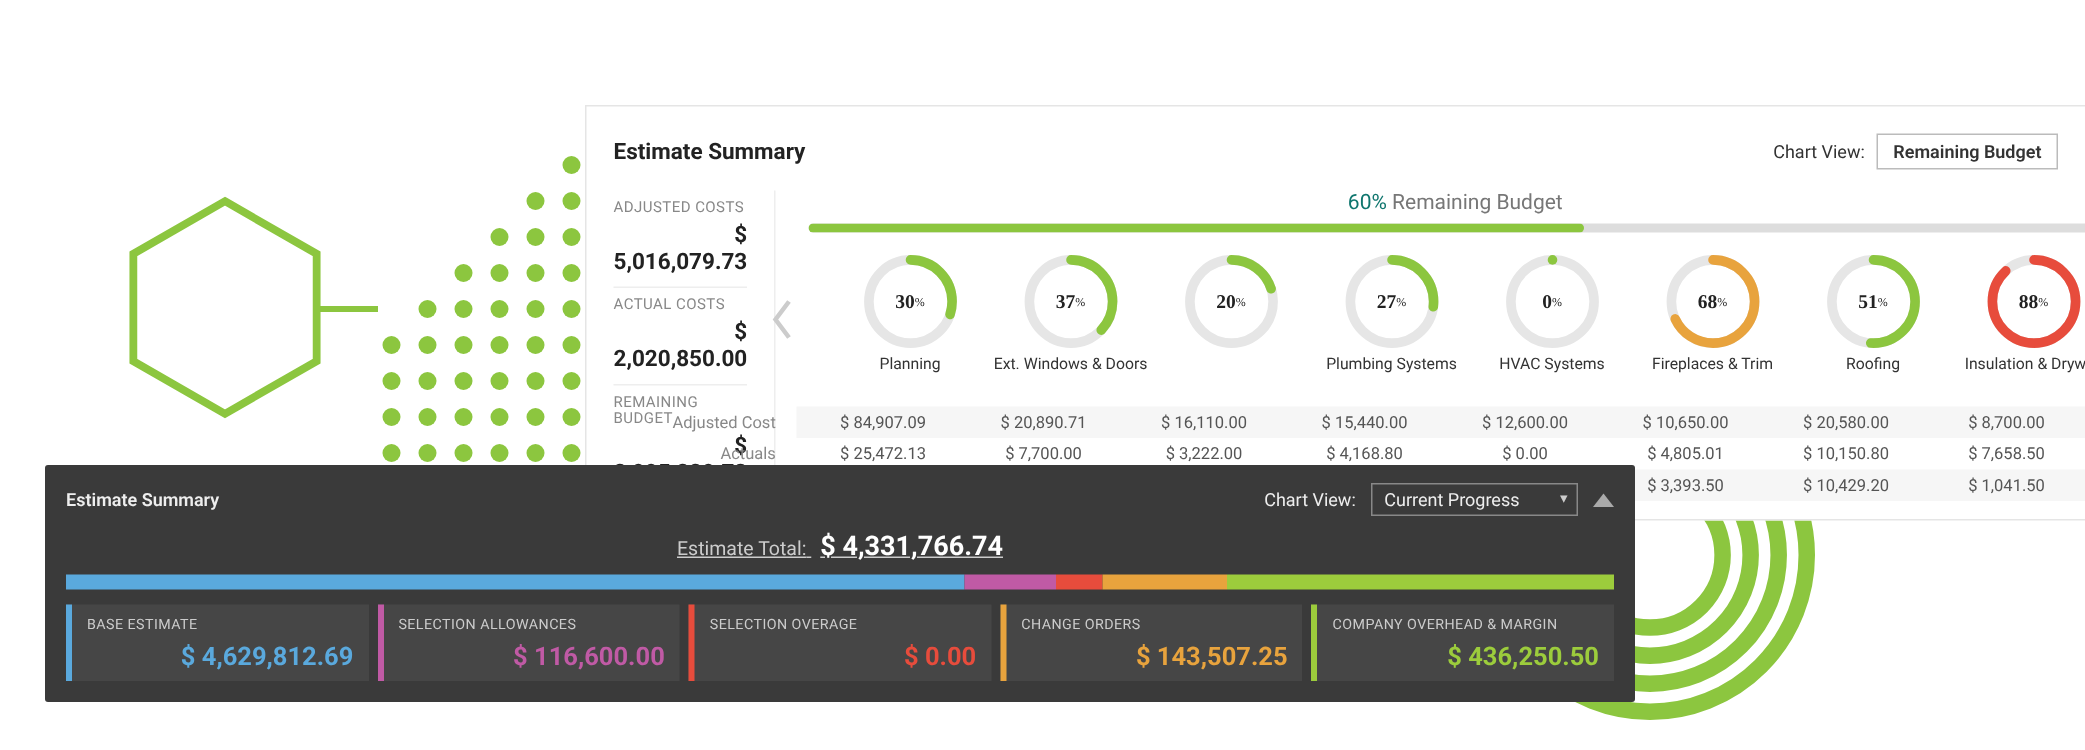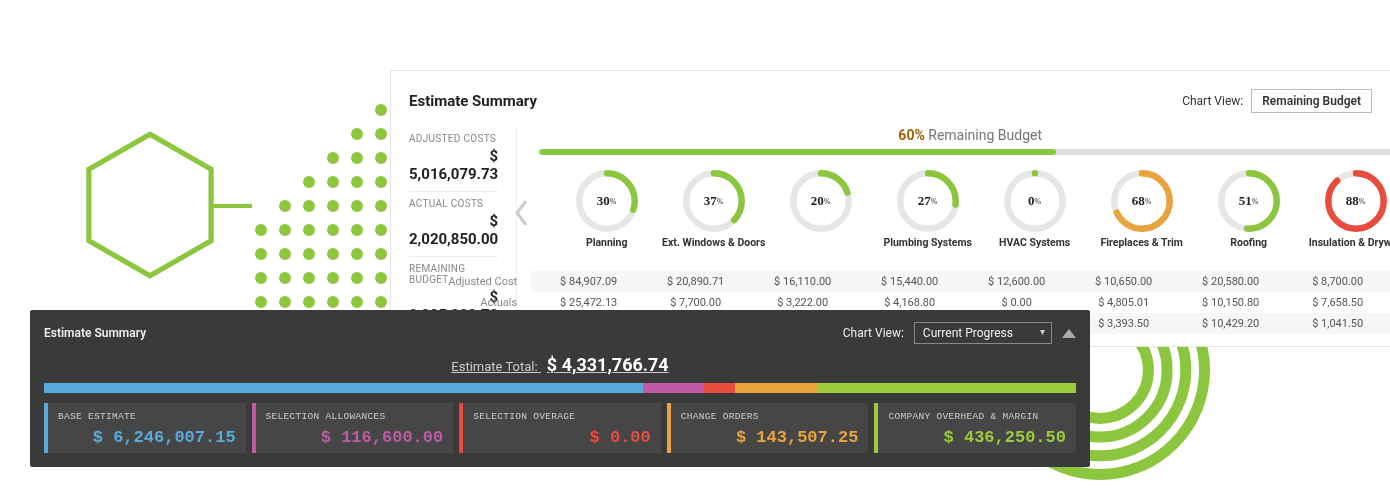--- a/index.html
+++ b/index.html
@@ -123,21 +123,21 @@
     flex: 1;
     position: relative;
     padding-left: 14px;
   }
   .remaining-head {
     text-align: center;
     font-size: 14px;
     color: #777;
     margin-bottom: 6px;
   }
-  .remaining-head b { color: #a16207; font-weight: 700; text-align: right; }
+  .remaining-head b { color: #0f766e; font-weight: 400; text-align: right; }
   .remaining-bar {
     height: 6px;
     background: #ddd;
     border-radius: 3px;
     margin: 0 8px 14px 8px;
     position: relative;
     overflow: hidden;
   }
   .remaining-bar .fill {
     position: absolute;
@@ -184,21 +184,21 @@
     font-size: 13px;
     font-weight: 700;
     color: #222;
     font-family: Liberation Serif, serif;
   }
   .gauge .txt sup { font-size: 8px; font-weight: 400; }
   .gauge-name {
     font-size: 10.5px;
     color: #333;
     line-height: 1.2;
-    font-weight: 700;
+    font-weight: 400;
     height: 26px;
   }
 
   .mini-table {
     margin-top: 8px;
   }
   .mini-row {
     display: flex;
     font-size: 11px;
     color: #555;
@@ -282,21 +282,20 @@
   .seg-bar {
     display: flex;
     height: 10px;
     margin-bottom: 10px;
   }
   .seg-bar > div { height: 100%; }
 
   .boxes {
     display: flex;
     gap: 6px;
-    font-family: Liberation Mono, monospace;
   }
   .box {
     flex: 1;
     background: #464646;
     border-left: 4px solid;
     padding: 8px 10px 6px 10px;
   }
   .box .blab {
     font-size: 9.5px;
     letter-spacing: 0.3px;
@@ -600,21 +599,21 @@
       <div style="background: rgb(90, 169, 221); width: 58%;"></div>
       <div style="background: rgb(192, 90, 165); width: 6%;"></div>
       <div style="background: rgb(231, 76, 60); width: 3%;"></div>
       <div style="background: rgb(232, 163, 61); width: 8%;"></div>
       <div style="background: rgb(156, 204, 60); width: 25%;"></div>
     </div>
 
   <div class="boxes" id="boxes">
       <div class="box" style="border-left-color: rgb(90, 169, 221);">
       <div class="blab">BASE ESTIMATE</div>
-      <div class="bval" style="color:#5aa9dd">$ 6,246,007.15</div>
+      <div class="bval" style="color:#5aa9dd">$ 4,629,812.69</div>
     </div>
       <div class="box" style="border-left-color: rgb(192, 90, 165);">
       <div class="blab">SELECTION ALLOWANCES</div>
       <div class="bval" style="color:#c05aa5">$ 116,600.00</div>
     </div>
       <div class="box" style="border-left-color: rgb(231, 76, 60);">
       <div class="blab">SELECTION OVERAGE</div>
       <div class="bval" style="color:#e74c3c">$ 0.00</div>
     </div>
       <div class="box" style="border-left-color: rgb(232, 163, 61);">

